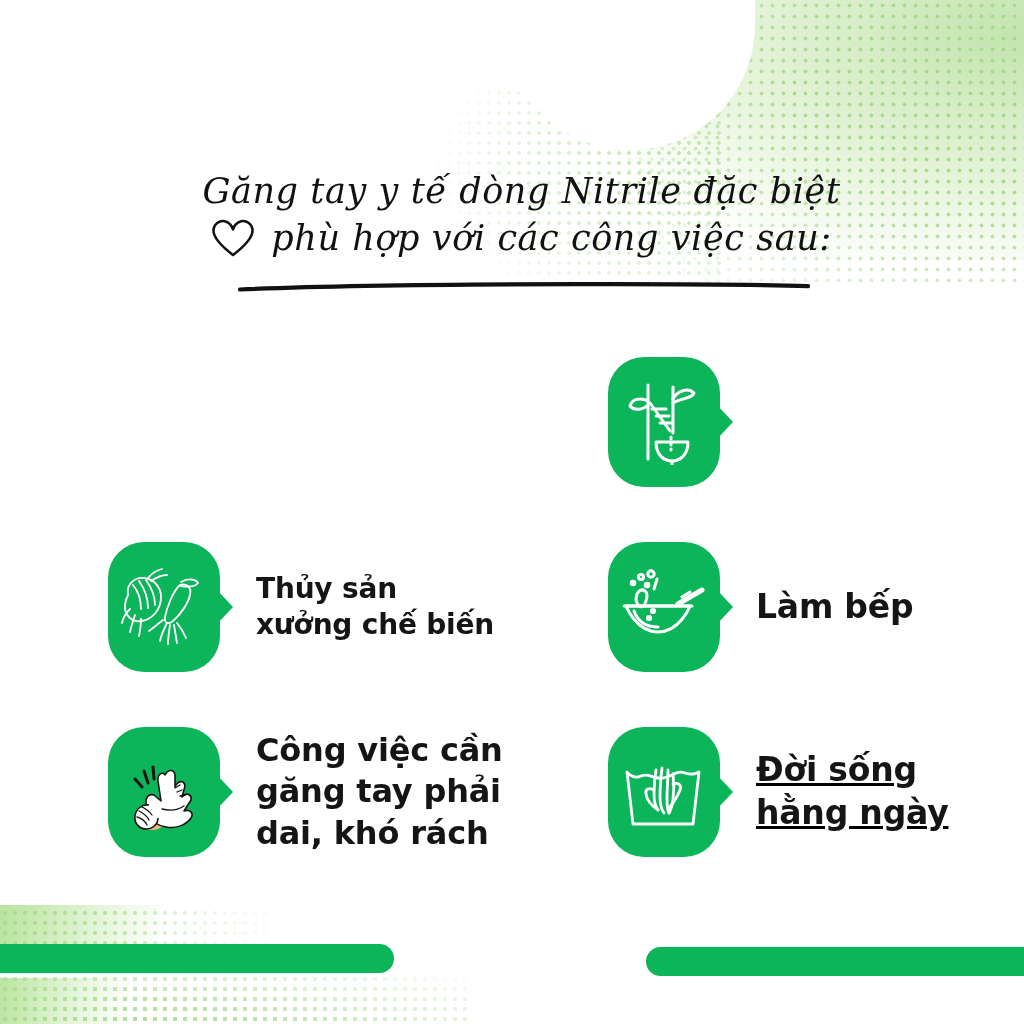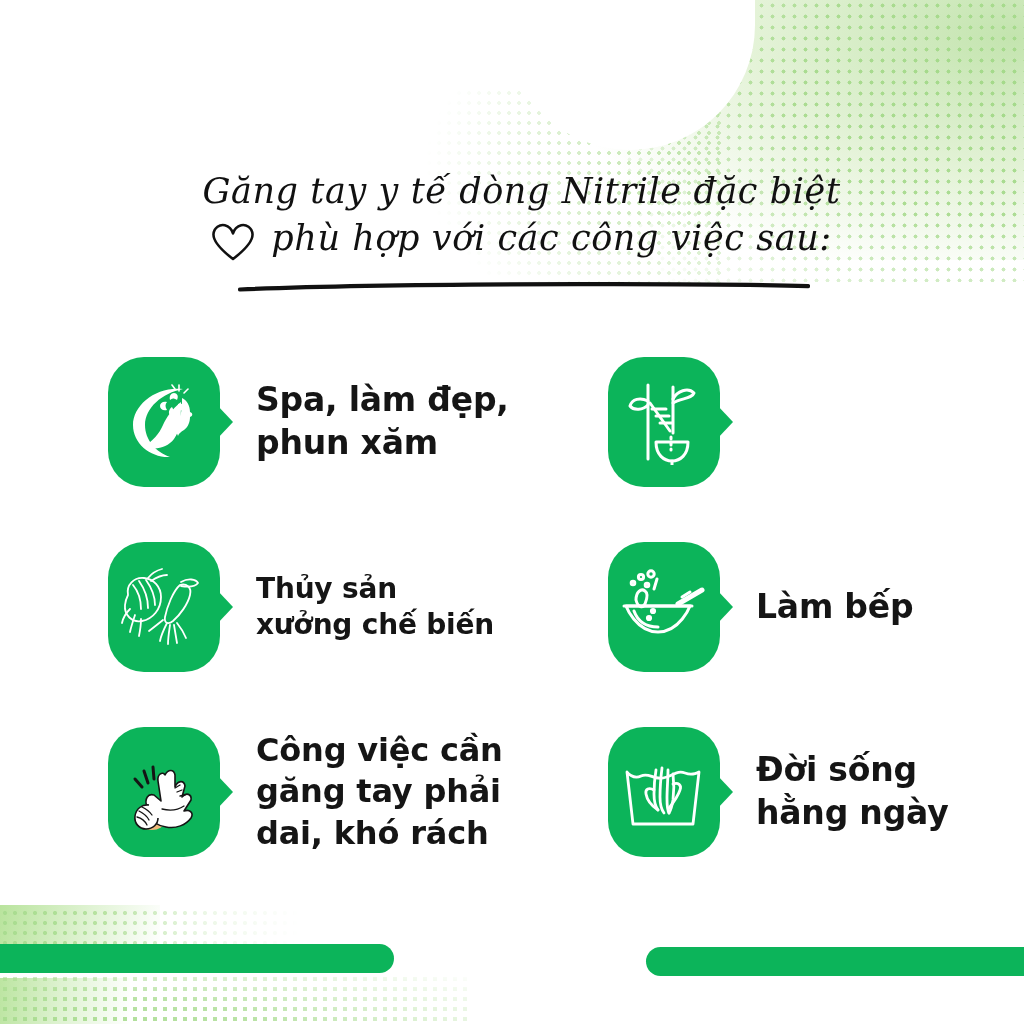--- a/index.html
+++ b/index.html
@@ -114,21 +114,21 @@
     font-style: italic;
     font-weight: 400;
     color: #111111;
     font-size: 35px;
     line-height: 1.34;
     letter-spacing: 0.6px;
     white-space: nowrap;
   }
   .headline .hl-line2 {
     display: inline-flex;
-    align-items: flex-end;
+    align-items: center;
     gap: 16px;
     justify-content: center;
   }
   .heart-svg { display: block; }
 
   .hl-underline {
     position: absolute;
     left: 238px;
     top: 112px;
     width: 572px;
@@ -183,21 +183,21 @@
     letter-spacing: -0.2px;
     white-space: pre-line;
   }
 
   
   .item-1 { left: 108px; top: 5px;   }
   .item-2 { left: 608px; top: 5px;   }
   .item-3 { left: 108px; top: 190px; }
   .item-4 { left: 608px; top: 190px; }
   .item-5 { left: 108px; top: 375px; justify-content: flex-end; }
-  .item-6 { left: 608px; top: 375px; }
+  .item-6 { left: 608px; top: 375px; text-decoration: underline; }
 
   .item-5 .item-label { font-size: 32px; }
   .item-3 .item-label { font-size: 28px; }
 
   
   .bar {
     position: absolute;
     height: 29px;
     background: #0CB45A;
     z-index: 3;
@@ -272,47 +272,20 @@
       </span>
       <span>phù hợp với các công việc sau:</span>
     </div>
     <svg class="hl-underline" viewBox="0 0 572 14">
       <path d="M2 9.5 C 90 5.8, 220 4.4, 340 4.2 C 440 4.0, 520 4.6, 570 6.2" stroke="#111111" stroke-width="4.2" fill="none" stroke-linecap="round"></path>
     </svg>
   </div>
 
   <div class="grid">
 
-    <div class="item item-1">
-      <div class="badge">
-        <span>
-          <svg width="82" height="84" viewBox="0 0 82 84" fill="none">
-
-            <path d="M60 9 C 33 6, 10 25, 10 45 C 10 64, 28 78, 47 77 C 33 72, 22 60, 22 45 C 22 28, 39 13, 60 9 Z" fill="#ffffff"></path>
-
-            <path d="M58 22 C 49 29, 43 38, 40 45 C 36 54, 30 61, 21 66 C 31 71, 44 68, 51 59 C 57 51, 58 40, 58 22 Z" fill="#ffffff"></path>
-
-            <path d="M59 18 C 64 20, 67 26, 67 32 C 70 33, 70 36, 67 37 C 67 42, 65 47, 61 50
-                     C 58 52, 56 53, 55 56 C 52 50, 54 42, 57 36 C 59 31, 59 24, 59 18 Z" fill="#ffffff"></path>
-
-            <path d="M44 22 C 40 21, 37 23, 37 26 C 37 29, 40 31, 44 30 C 42 27, 42 24, 44 22 Z" fill="#ffffff"></path>
-            <path d="M47 20 C 46 16, 48 13, 51 13 C 54 13, 56 16, 54 20 C 51 18, 49 18, 47 20 Z" fill="#ffffff"></path>
-            <path d="M49 27 C 46 29, 45 33, 47 35 C 50 37, 53 35, 53 31 C 51 31, 50 29, 49 27 Z" fill="#ffffff"></path>
-            <path d="M55 24 C 59 23, 62 25, 61 28 C 60 31, 57 31, 54 29 C 55 27, 55 26, 55 24 Z" fill="#ffffff"></path>
-            <g stroke="#ffffff" stroke-width="1.6" stroke-linecap="round">
-              <path d="M56 11 L 56 5"></path>
-                <path d="M61 13 L 65 9"></path>
-                <path d="M52 9 L 49 5"></path>
-            </g>
-          </svg>
-        </span>
-      </div>
-      <div class="item-label">Spa, làm đẹp,
-phun xăm</div>
-    </div>
 
     <div class="item item-2">
       <div class="badge">
         <span>
           <svg width="76" height="86" viewBox="0 0 76 86" fill="none" stroke="#ffffff" stroke-width="3" stroke-linecap="round" stroke-linejoin="round">
 
             <path d="M22 6 L 22 80"></path>
 
             <path d="M22 22 C 14 18, 6 20, 4 27 C 8 32, 17 31, 22 26"></path>
 

